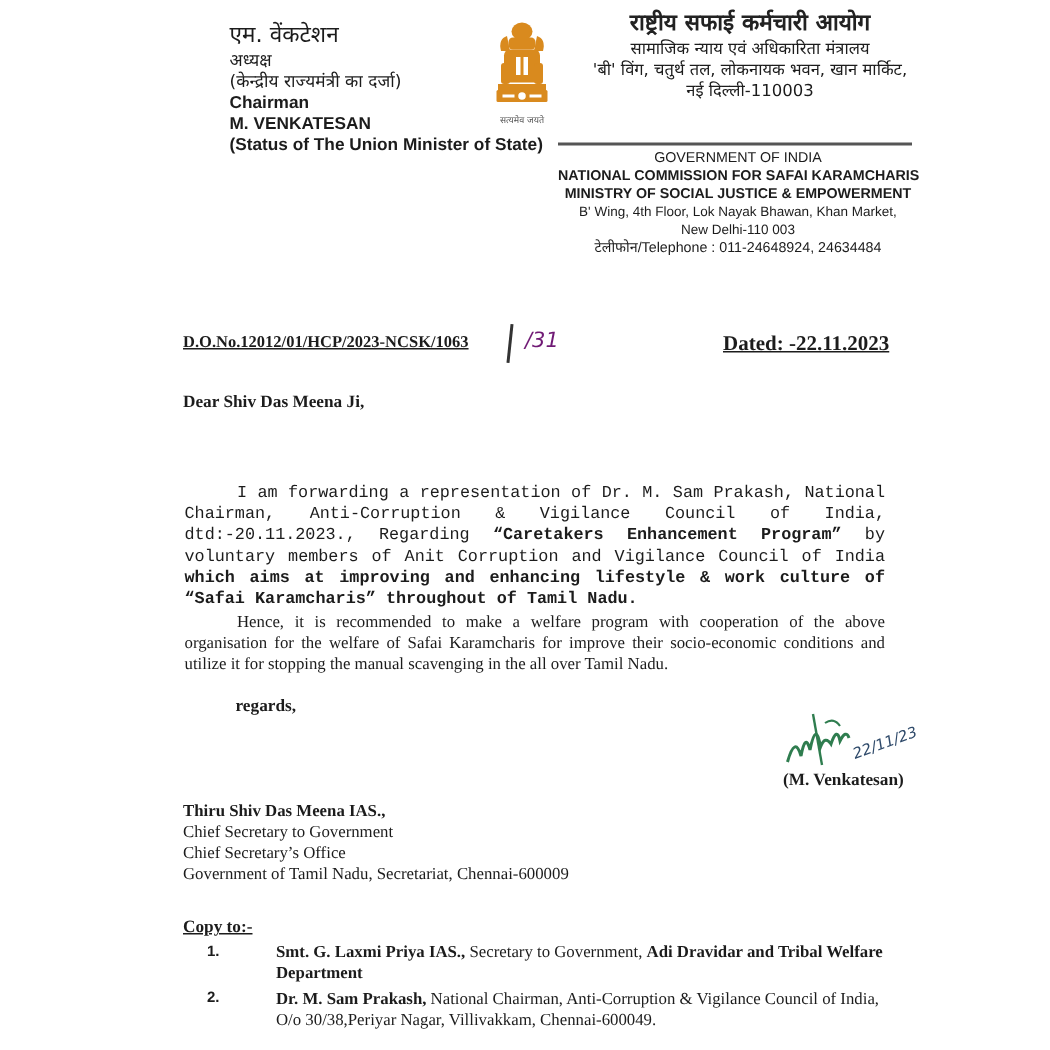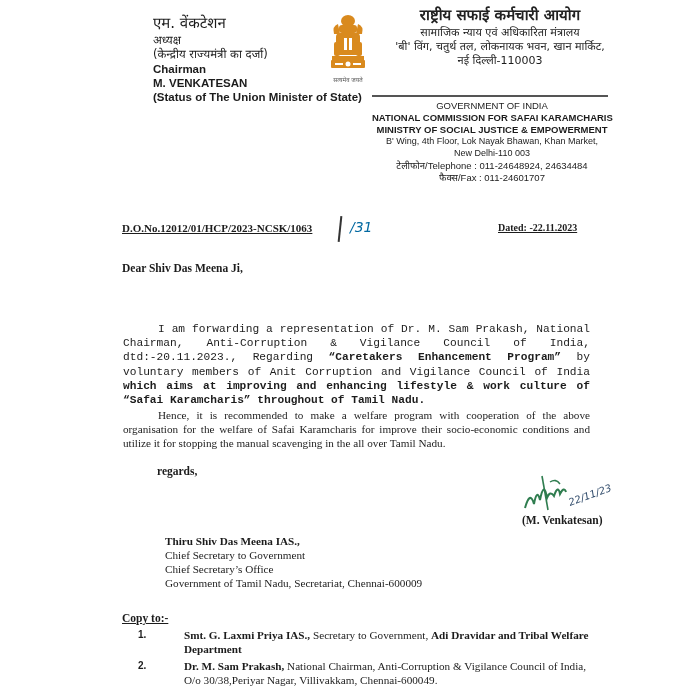--- a/index.html
+++ b/index.html
@@ -25,36 +25,36 @@
   #rh-rule { left:372px; top:95px; width:236px; height:1.5px; background:#555; }
   #right-eng { left:372px; top:100px; width:240px; text-align:center; font-family:"Liberation Sans", sans-serif; line-height:1.28; }
   #right-eng .g1 { font-size:9.5px; }
   #right-eng .g2 { font-size:9.5px; font-weight:bold; white-space:nowrap; }
   #right-eng .g3 { font-size:9px; }
   #right-eng .tel { font-size:9.5px; }
 
   
   #ref { left:122px; top:222px; font-size:11px; font-weight:bold; text-decoration:underline; }
   #ref-stroke { left:339px; top:216px; width:2px; height:26px; background:#333; transform:rotate(6deg); }
-  #ref-hand { left:350px; top:219px; font-size:14px; font-style:italic; font-family:"DejaVu Sans", sans-serif; color:#0369a1; }
-  #dated { left:498px; top:222px; font-size:10px; font-weight:bold; text-decoration:underline;text-align:center; }
+  #ref-hand { left:350px; top:219px; font-size:14px; font-style:italic; font-family:"DejaVu Sans", sans-serif; color:#701a75; }
+  #dated { left:482px; top:222px; font-size:14px; font-weight:bold; text-decoration:underline;text-align:center; }
 
   #salutation { left:122px; top:262px; font-size:11.5px; font-weight:bold; }
 
   .para { left:123px; width:467px; font-size:11.2px; line-height:14.2px; text-align:justify; }
   #para1 { top:322px;font-family:Liberation Mono, monospace; }
   #para2 { top:408px; }
   .para .indent { display:inline-block; width:35px; }
 
   #regards { left:157px; top:465px; font-size:11.5px; font-weight:bold; }
 
   #signature { left:520px; top:470px; width:110px; height:50px; }
   #signer { left:508px; top:514px; font-size:11.5px; font-weight:bold;margin-left:14px; }
 
-  #addressee { left:122px; top:534px; font-size:11.2px; line-height:14px;margin-left:43px; }
+  #addressee { left:122px; top:534px; font-size:11.2px; line-height:14px; }
   #addressee .b { font-weight:bold; }
 
   #copyto { left:122px; top:612px; font-size:11.5px; font-weight:bold; text-decoration:underline; }
   .cc-item { left:122px; width:480px; font-size:11.2px; line-height:14px; }
   .cc-item .num { position:absolute; left:16px; top:0; font-weight:bold; font-family:"Liberation Sans", sans-serif; font-size:10px; }
   .cc-item .txt { position:absolute; left:62px; top:0; width:420px; }
   .b { font-weight:bold; }
   #cc1 { top:628px; }
   #cc2 { top:659px; }
 </style>
@@ -102,21 +102,20 @@
 </div>
 <div id="rh-rule" class="abs"></div>
 
 <div id="right-eng" class="abs">
   <div class="g1">GOVERNMENT OF INDIA</div>
   <div class="g2">NATIONAL COMMISSION FOR SAFAI KARAMCHARIS</div>
   <div class="g2">MINISTRY OF SOCIAL JUSTICE &amp; EMPOWERMENT</div>
   <div class="g3">B' Wing, 4th Floor, Lok Nayak Bhawan, Khan Market,</div>
   <div class="g3">New Delhi-110 003</div>
   <div class="tel">टेलीफोन/Telephone : 011-24648924, 24634484</div>
-  <div class="tel">फैक्स/Fax : 011-24601707</div>
 </div>
 
 <div id="ref" class="abs serif">D.O.No.12012/01/HCP/2023-NCSK/1063</div>
 <div id="ref-stroke" class="abs"></div>
 <div id="ref-hand" class="abs">/31</div>
 <div id="dated" class="abs serif">Dated: -22.11.2023</div>
 
 <div id="salutation" class="abs serif">Dear Shiv Das Meena Ji,</div>
 
 <div id="para1" class="abs para serif"><span class="indent"></span><span>I am forwarding a representation of Dr. M. Sam Prakash, National Chairman, Anti-Corruption &amp; Vigilance Council of India, dtd:-20.11.2023., Regarding </span><span class="b">“Caretakers Enhancement Program”</span><span> by voluntary members of Anit Corruption and Vigilance Council of India </span><span class="b">which aims at improving and enhancing lifestyle &amp; work culture of “Safai Karamcharis” throughout of Tamil Nadu.</span></div>

